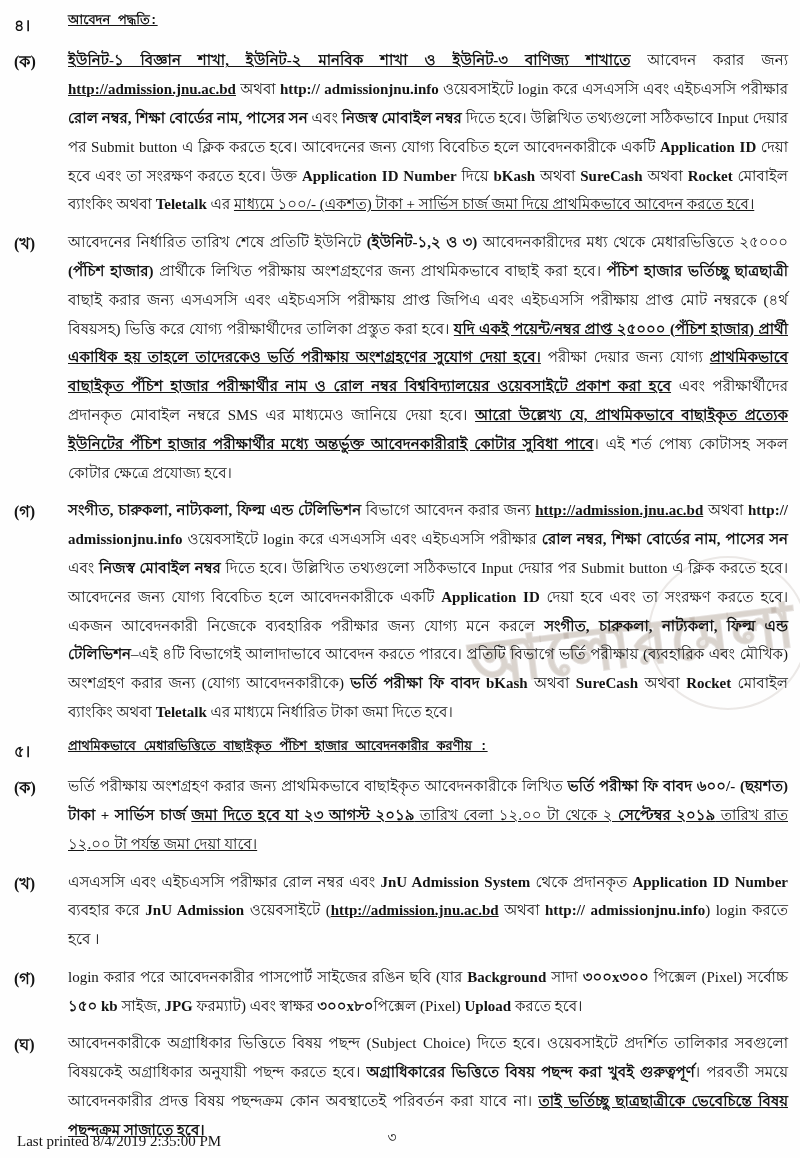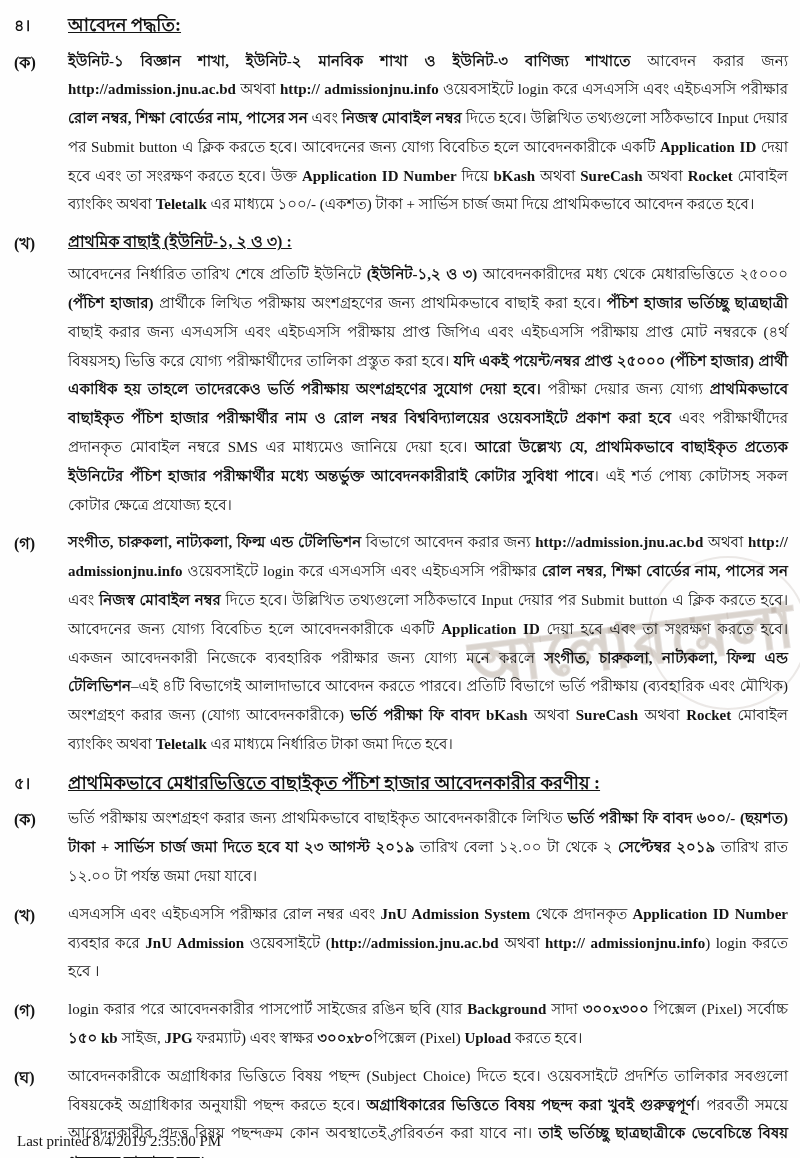--- a/index.html
+++ b/index.html
@@ -59,23 +59,23 @@
     padding-right:2px;
   }
   .heading{
     font-weight:bold;
     text-decoration:underline;
     font-size:16px;
     line-height:1.75;
     text-align:left;
     margin-bottom:4px;
   }
-  .row.section .heading{font-size:18px;margin-bottom:0;}
+  .row.section .heading{font-size:13px;margin-bottom:0;font-family:Liberation Mono, monospace;}
   .para span.b{font-weight:bold;}
-  .para span.u{}
+  .para span.u{text-decoration:underline;}
   .footer{
     position:absolute;
     left:0;right:16px;bottom:8px;
     height:24px;
     font-size:15px;
     z-index:1;
   }
   .footer-left{position:absolute;left:17px;bottom:0;}
   .footer-page{position:absolute;left:0;right:0;bottom:0;text-align:center;font-size:14px;}
 </style>
@@ -95,21 +95,20 @@
       </div>
       <div class="row">
         <div class="marker">(ক)</div>
         <div class="content">
           <div class="para"><span class="b u">ইউনিট-১ বিজ্ঞান শাখা, ইউনিট-২ মানবিক শাখা ও ইউনিট-৩ বাণিজ্য শাখাতে</span><span> আবেদন করার জন্য </span><span class="b u">http://admission.jnu.ac.bd</span><span> অথবা </span><span class="b ">http:// admissionjnu.info</span><span> ওয়েবসাইটে login করে এসএসসি এবং এইচএসসি পরীক্ষার </span><span class="b ">রোল নম্বর, শিক্ষা বোর্ডের নাম, পাসের সন</span><span> এবং </span><span class="b ">নিজস্ব মোবাইল নম্বর</span><span> দিতে হবে। উল্লিখিত তথ্যগুলো সঠিকভাবে Input দেয়ার পর Submit button এ ক্লিক করতে হবে। আবেদনের জন্য যোগ্য বিবেচিত হলে আবেদনকারীকে একটি </span><span class="b ">Application ID</span><span> দেয়া হবে এবং তা সংরক্ষণ করতে হবে। উক্ত </span><span class="b ">Application ID Number</span><span> দিয়ে </span><span class="b ">bKash</span><span> অথবা </span><span class="b ">SureCash</span><span> অথবা </span><span class="b ">Rocket</span><span> মোবাইল ব্যাংকিং অথবা </span><span class="b ">Teletalk</span><span> এর </span><span class="u">মাধ্যমে ১০০/- (একশত) টাকা + সার্ভিস চার্জ জমা দিয়ে প্রাথমিকভাবে আবেদন করতে হবে।</span></div>
         </div>
       </div>
       <div class="row">
         <div class="marker">(খ)</div>
         <div class="content">
-          <div class="heading">প্রাথমিক বাছাই (ইউনিট-১, ২ ও ৩) :</div>
           <div class="para"><span>আবেদনের নির্ধারিত তারিখ শেষে প্রতিটি ইউনিটে </span><span class="b ">(ইউনিট-১,২ ও ৩)</span><span> আবেদনকারীদের মধ্য থেকে মেধারভিত্তিতে ২৫০০০ </span><span class="b ">(পঁচিশ হাজার)</span><span> প্রার্থীকে লিখিত পরীক্ষায় অংশগ্রহণের জন্য প্রাথমিকভাবে বাছাই করা হবে। </span><span class="b ">পঁচিশ হাজার ভর্তিচ্ছু ছাত্রছাত্রী</span><span> বাছাই করার জন্য এসএসসি এবং এইচএসসি পরীক্ষায় প্রাপ্ত জিপিএ এবং এইচএসসি পরীক্ষায় প্রাপ্ত মোট নম্বরকে (৪র্থ বিষয়সহ) ভিত্তি করে যোগ্য পরীক্ষার্থীদের তালিকা প্রস্তুত করা হবে। </span><span class="b u">যদি একই পয়েন্ট/নম্বর প্রাপ্ত ২৫০০০ (পঁচিশ হাজার) প্রার্থী একাধিক হয় তাহলে তাদেরকেও ভর্তি পরীক্ষায় অংশগ্রহণের সুযোগ দেয়া হবে।</span><span> পরীক্ষা দেয়ার জন্য যোগ্য </span><span class="b u">প্রাথমিকভাবে বাছাইকৃত পঁচিশ হাজার পরীক্ষার্থীর নাম ও রোল নম্বর বিশ্ববিদ্যালয়ের ওয়েবসাইটে প্রকাশ করা হবে</span><span> এবং পরীক্ষার্থীদের প্রদানকৃত মোবাইল নম্বরে SMS এর মাধ্যমেও জানিয়ে দেয়া হবে। </span><span class="b u">আরো উল্লেখ্য যে, প্রাথমিকভাবে বাছাইকৃত প্রত্যেক ইউনিটের পঁচিশ হাজার পরীক্ষার্থীর মধ্যে অন্তর্ভুক্ত আবেদনকারীরাই কোটার সুবিধা পাবে</span><span>। এই শর্ত পোষ্য কোটাসহ সকল কোটার ক্ষেত্রে প্রযোজ্য হবে।</span></div>
         </div>
       </div>
       <div class="row">
         <div class="marker">(গ)</div>
         <div class="content">
           <div class="para"><span class="b ">সংগীত, চারুকলা, নাট্যকলা, ফিল্ম এন্ড টেলিভিশন</span><span> বিভাগে আবেদন করার জন্য </span><span class="b u">http://admission.jnu.ac.bd</span><span> অথবা </span><span class="b ">http:// admissionjnu.info</span><span> ওয়েবসাইটে login করে এসএসসি এবং এইচএসসি পরীক্ষার </span><span class="b ">রোল নম্বর, শিক্ষা বোর্ডের নাম, পাসের সন</span><span> এবং </span><span class="b ">নিজস্ব মোবাইল নম্বর</span><span> দিতে হবে। উল্লিখিত তথ্যগুলো সঠিকভাবে Input দেয়ার পর Submit button এ ক্লিক করতে হবে। আবেদনের জন্য যোগ্য বিবেচিত হলে আবেদনকারীকে একটি </span><span class="b ">Application ID</span><span> দেয়া হবে এবং তা সংরক্ষণ করতে হবে। একজন আবেদনকারী নিজেকে ব্যবহারিক পরীক্ষার জন্য যোগ্য মনে করলে </span><span class="b ">সংগীত, চারুকলা, নাট্যকলা, ফিল্ম এন্ড টেলিভিশন</span><span>–এই ৪টি বিভাগেই আলাদাভাবে আবেদন করতে পারবে। প্রতিটি বিভাগে ভর্তি পরীক্ষায় (ব্যবহারিক এবং মৌখিক) অংশগ্রহণ করার জন্য (যোগ্য আবেদনকারীকে) </span><span class="b ">ভর্তি পরীক্ষা ফি বাবদ bKash</span><span> অথবা </span><span class="b ">SureCash</span><span> অথবা </span><span class="b ">Rocket</span><span> মোবাইল ব্যাংকিং অথবা </span><span class="b ">Teletalk</span><span> এর মাধ্যমে নির্ধারিত টাকা জমা দিতে হবে।</span></div>
         </div>
       </div>
       <div class="row section">

